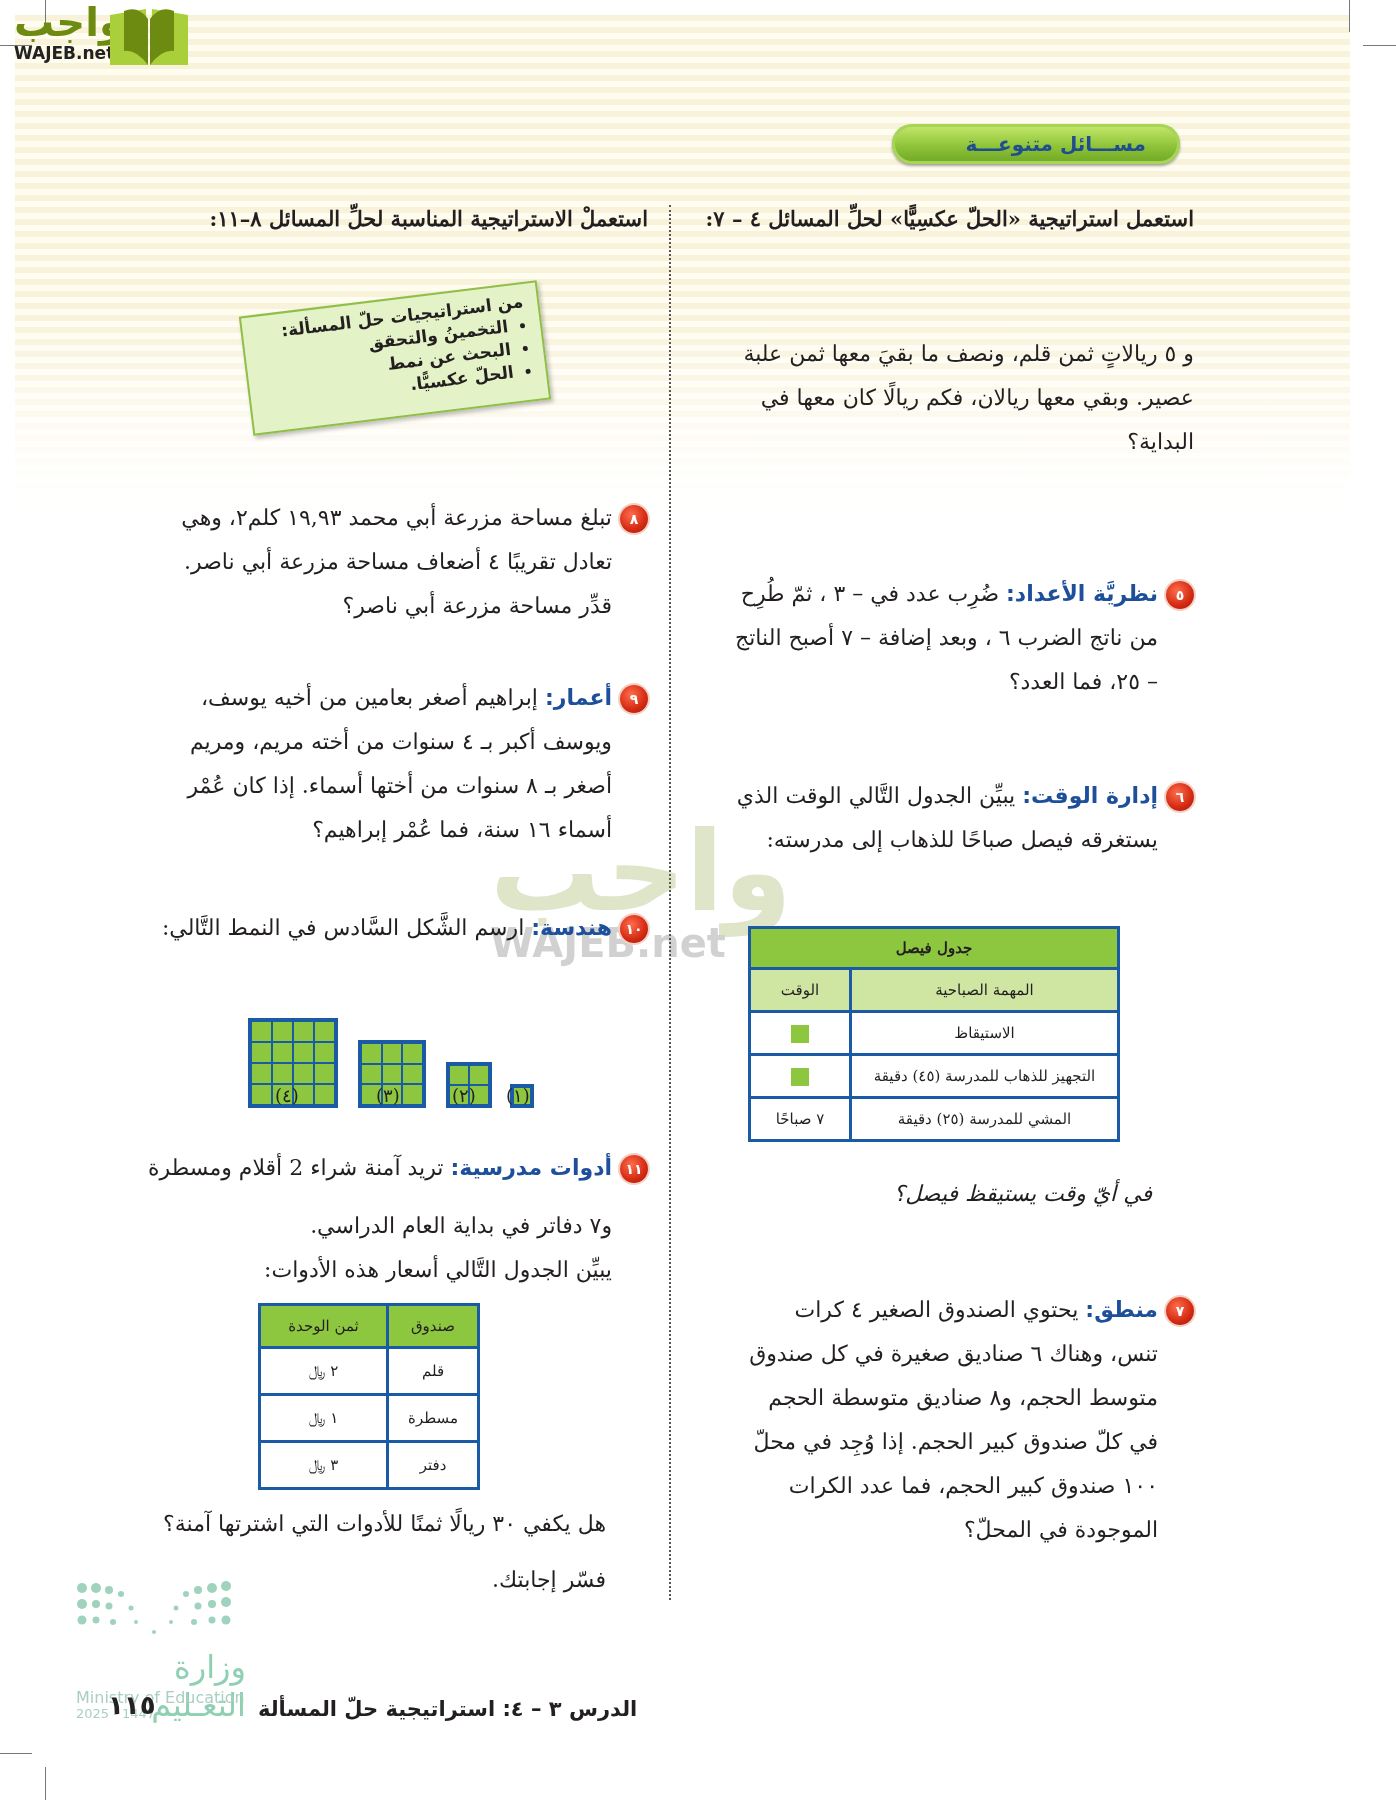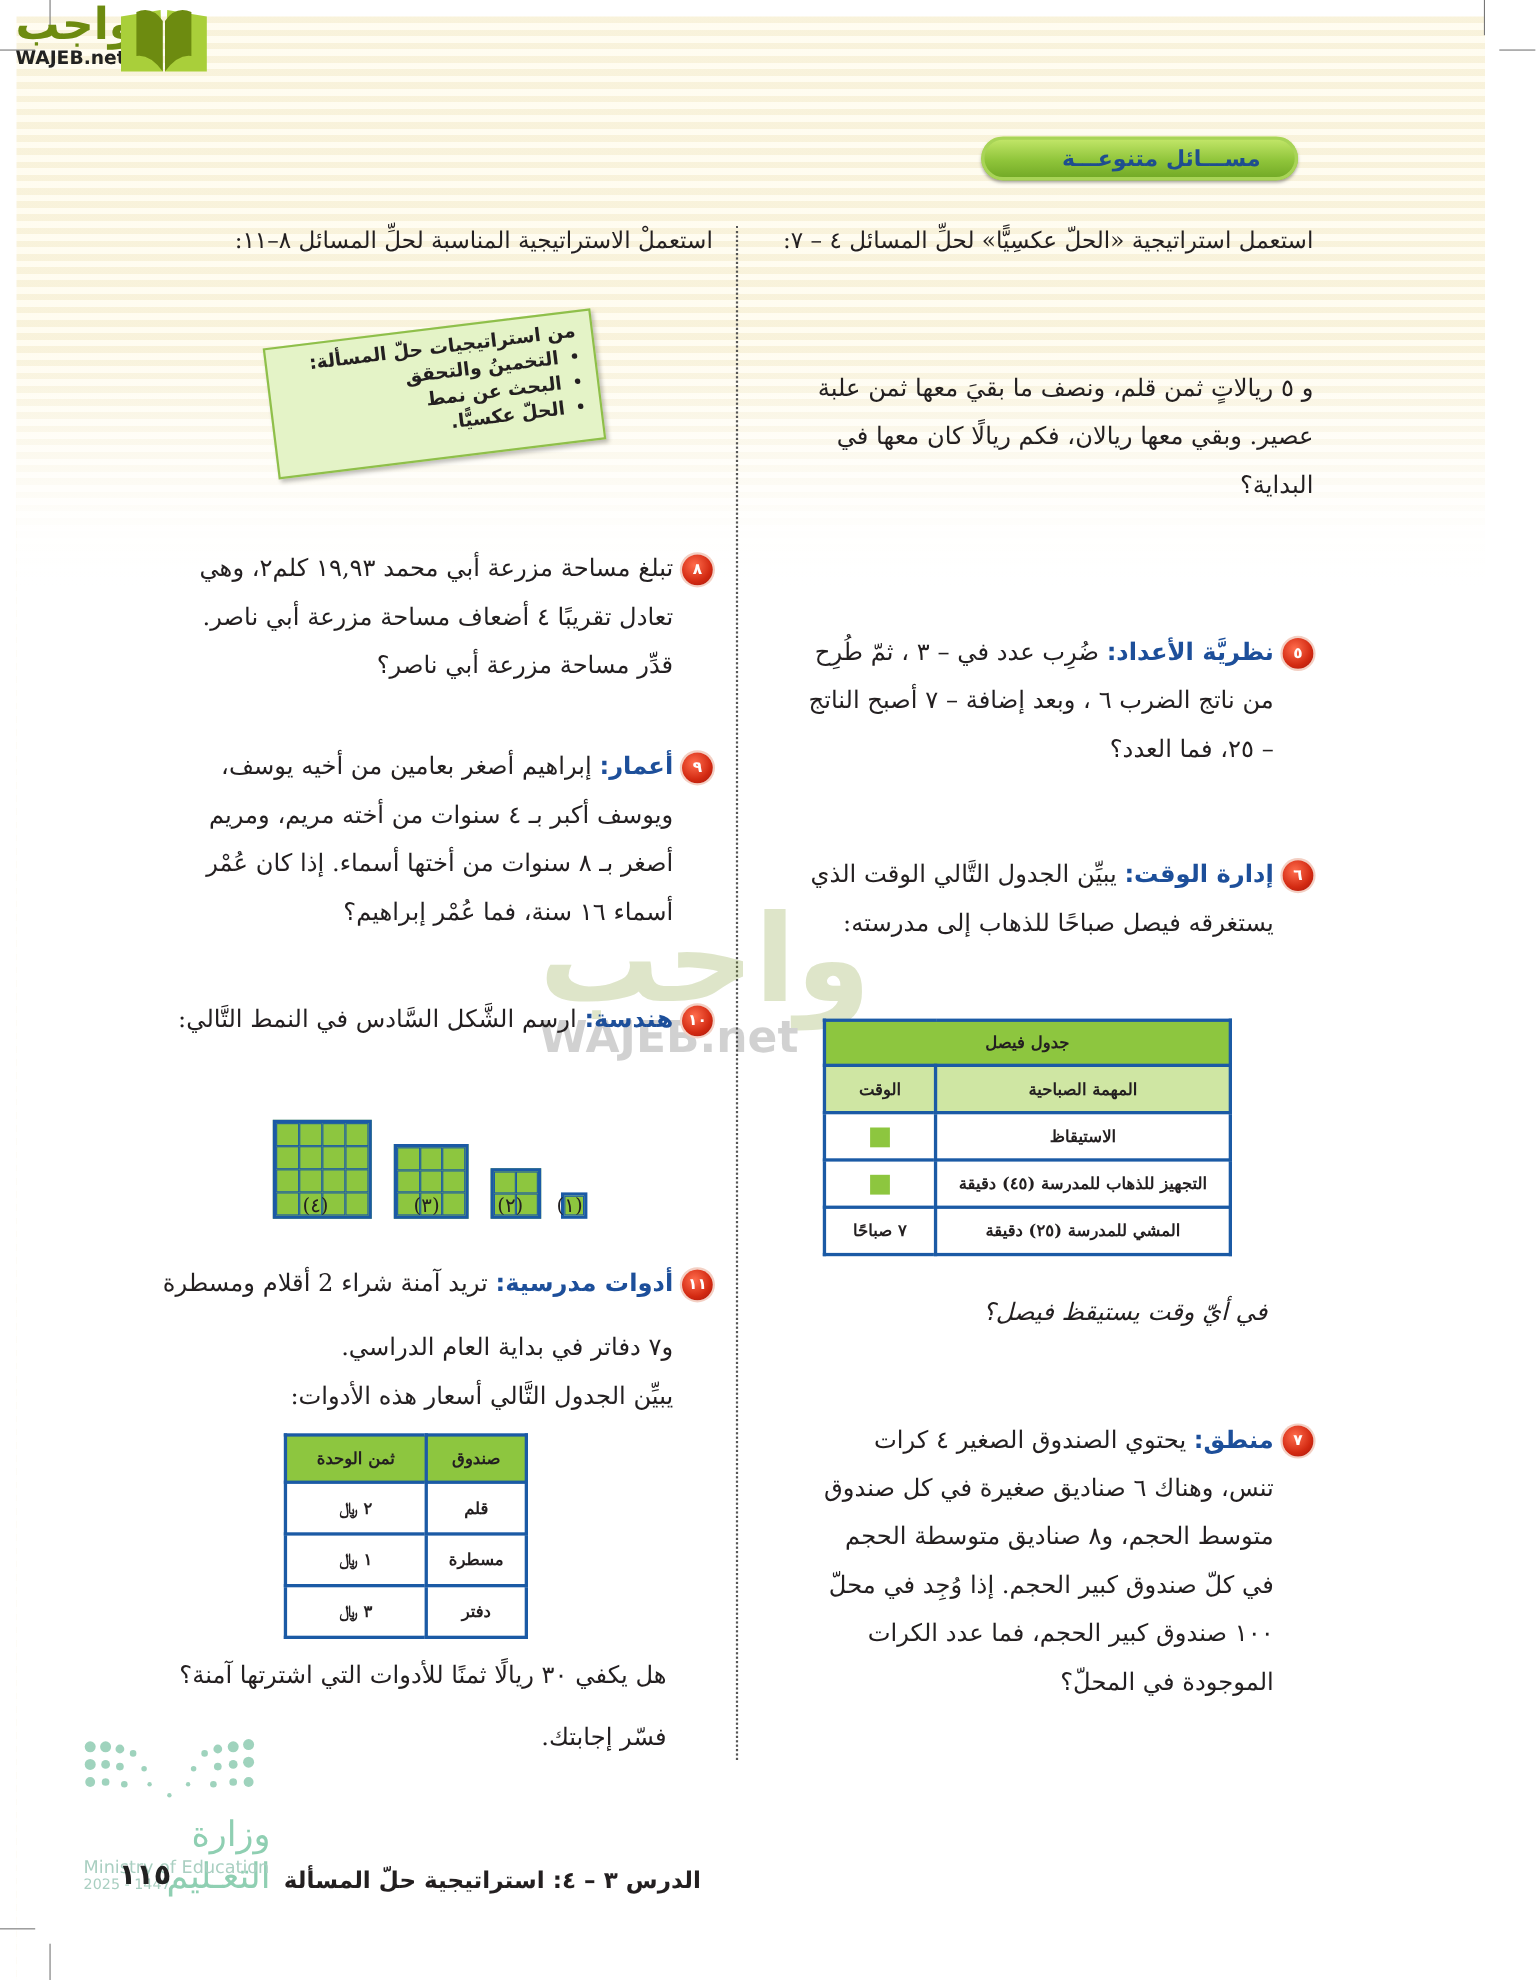--- a/index.html
+++ b/index.html
@@ -24,21 +24,21 @@
   .logo-en { position:absolute; left:2px; top:38px; font:bold 17px "DejaVu Sans", sans-serif; color:#222; }
   .logo-book { position:absolute; left:96px; top:0; }
 
   .section-pill {
     position:absolute; left:892px; top:124px; width:288px; height:40px; border-radius:22px;
     background:linear-gradient(180deg,#c8ea6e 0%,#8fc43a 55%,#6ea623 100%);
     box-shadow:0 2px 3px rgba(0,0,0,0.35), inset 0 0 0 3px #a8d457;
     direction:rtl; text-align:right; box-sizing:border-box; padding-right:34px;
     font:bold 20px "DejaVu Sans", sans-serif; color:#1f4e8f; line-height:40px;
   }
-  .instr { position:absolute; direction:rtl; text-align:right; font-size:21px; font-weight:normal;margin-left:28px; }
+  .instr { position:absolute; direction:rtl; text-align:right; font-size:21px; font-weight:bold;margin-left:28px; }
   .divider { position:absolute; left:669px; top:205px; width:0; height:1395px; border-left:2px dotted #555; }
 
   .problem { position:absolute; direction:rtl; text-align:right; font-size:22px; line-height:44px; }
   .num {
     display:inline-block; width:28px; height:28px; border-radius:50%;
     background:radial-gradient(circle at 40% 35%, #ff6d4d 0%, #d32a12 60%, #a3150a 100%);
     color:#fff; font:bold 14px "DejaVu Sans", sans-serif; text-align:center; line-height:28px;
     box-shadow:0 0 0 2px #f3d0c4; vertical-align:middle; margin-left:8px;
   }
   .topic { color:#1d4f9a; font-weight:bold; font-family:"DejaVu Sans", sans-serif; }
@@ -47,21 +47,21 @@
     position:absolute; left:245px; top:298px; width:300px; height:120px;
     background:#e4f3c7; border:2px solid #8fbf4a;
     transform:rotate(-7deg); direction:rtl; text-align:right;
     box-shadow:2px 3px 4px rgba(0,0,0,0.25);
     font:bold 17px "DejaVu Sans", sans-serif; line-height:23px; padding:6px 14px; box-sizing:border-box;
   }
   .note ul { margin:0; padding:0 18px 0 0; }
   .note li { margin:0; }
 
   table.tbl { border-collapse:collapse; position:absolute; direction:rtl; font-size:15px; }
-  table.tbl td, table.tbl th { border:3px solid #1b5aa5; text-align:center; font-weight:bold; }
+  table.tbl td, table.tbl th { border:3px solid #1b5aa5; text-align:center; font-weight:normal; }
   .tbl .head { background:#8dc63f; font-weight:bold; }
   .tbl .sub { background:#cfe6a3; }
   .greenbox { display:inline-block; width:18px; height:18px; background:#8dc63f; vertical-align:middle; }
 
   .pattern { position:absolute; left:248px; top:978px; width:290px; height:130px; }
   .grid { position:absolute; bottom:0; display:grid; background:#8dc63f; border:3px solid #1b5aa5; box-sizing:border-box; }
   .grid span { border:1.5px solid #1b5aa5; background:#8dc63f; }
   .plabel { position:absolute; font-size:18px; }
 
   .watermark { position:absolute; left:490px; top:808px; opacity:0.22; }

